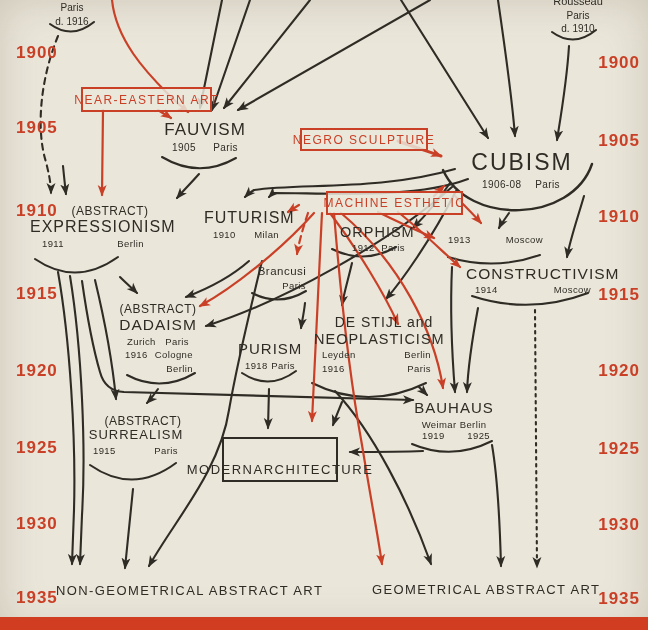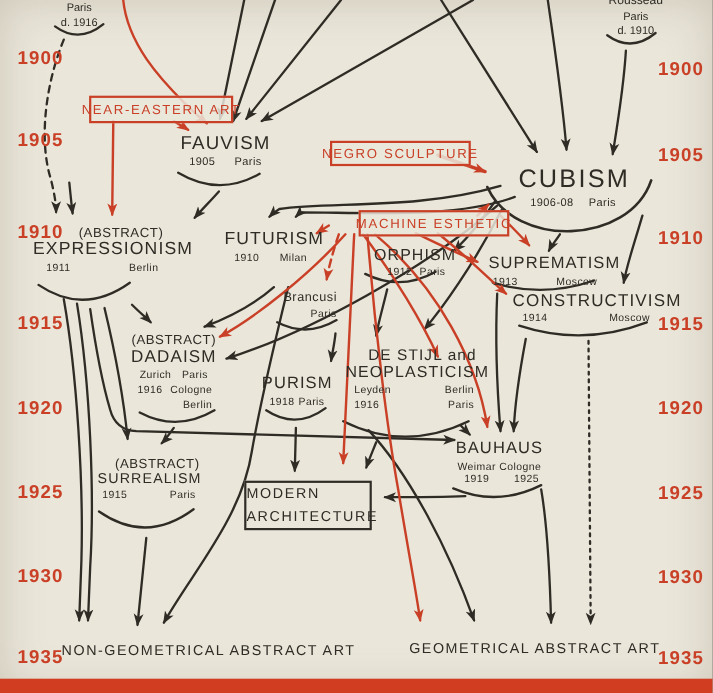--- a/index.html
+++ b/index.html
@@ -25,21 +25,21 @@
   .drow.end{justify-content:flex-end;}
   .redbox{
     position:absolute;border:2px solid #c94027;color:#c94027;
     display:flex;align-items:center;justify-content:center;
     font-size:12px;letter-spacing:1.5px;white-space:nowrap;
     background:rgba(234,230,218,.85);
     margin-left:28px;
   }
   .blackbox{
     position:absolute;border:2.5px solid #2f2c26;color:#2f2c26;
-    display:flex;flex-direction:column;align-items:flex-start;justify-content:center;
+    display:flex;flex-direction:row;align-items:flex-end;justify-content:center;
     font-size:13px;letter-spacing:1.5px;line-height:1.55;
     background:#eae6da;
   }
   .outcome{position:absolute;font-size:13px;letter-spacing:1.4px;white-space:nowrap;}
   .fragment{position:absolute;text-align:center;font-size:10px;line-height:1.35;}
   .footerbar{position:absolute;left:0;width:648px;height:13px;top:617px;background:#d13d20;}
 </style>
 </head>
 <body>
 
@@ -214,21 +214,20 @@
 
   <div class="node" style="left:340px;top:224px;width:70px">
     <span class="mname" style="font-size:14.5px">ORPHISM</span>
     <span class="drow" style="width:53px;margin-left:12px">
       <span>1912</span>
       <span>Paris</span>
     </span>
   </div>
 
   <div class="node" style="left:444px;top:232px;width:104px">
-    <span class="mname" style="font-size:15px">SUPREMATISM</span>
     <span class="drow" style="width:95px;margin-left:4px">
       <span>1913</span>
       <span>Moscow</span>
     </span>
   </div>
 
   <div class="node" style="left:466px;top:265px;width:132px">
     <span class="mname" style="font-size:15.5px">CONSTRUCTIVISM</span>
     <span class="drow" style="width:116px;margin-left:9px">
       <span>1914</span>
@@ -276,21 +275,21 @@
     </span>
     <span class="drow" style="width:109px;margin-left:8px">
       <span>1916</span>
       <span>Paris</span>
     </span>
   </div>
 
   <div class="node" style="left:410px;top:400px;width:88px">
     <span class="mname" style="font-size:15px">BAUHAUS</span>
     <span class="drow center" style="width:80px">
-      <span>Weimar Cologne</span>
+      <span>Weimar Berlin</span>
     </span>
     <span class="drow" style="width:68px;margin-left:12px;margin-top:1px">
       <span>1919</span>
       <span>1925</span>
     </span>
   </div>
 
   <div class="node" style="left:86px;top:415px;width:100px">
     <span class="prefix" style="padding-left:14px">(ABSTRACT)</span>
     <span class="mname" style="font-size:13px">SURREALISM</span>

